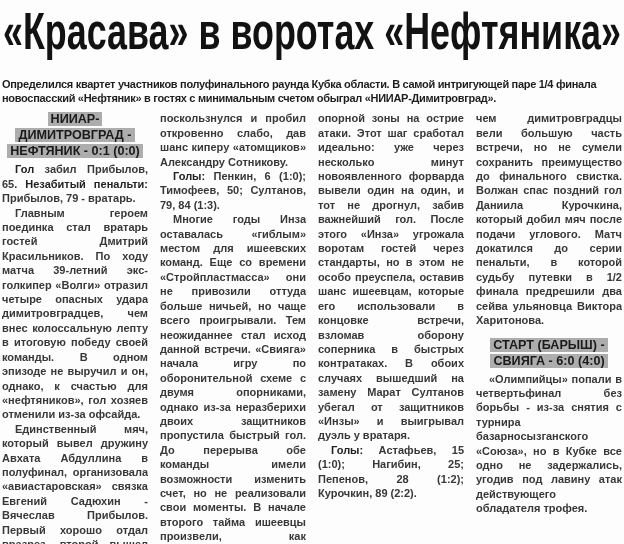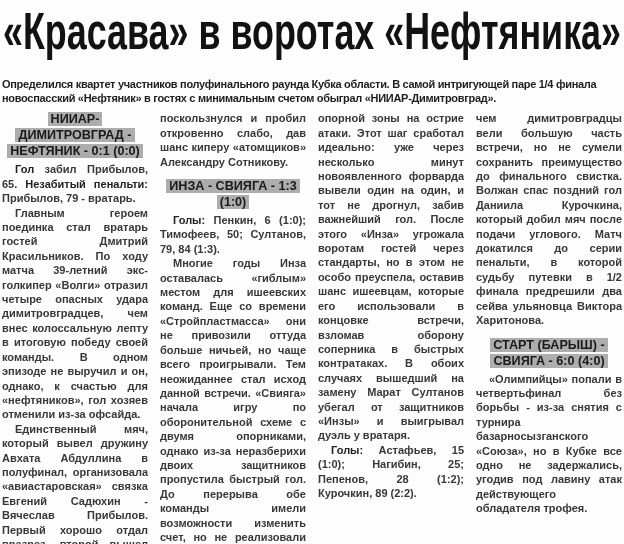--- a/index.html
+++ b/index.html
@@ -79,21 +79,20 @@
     <div class="col">
       <p class="scorebox first"><span class="hl">НИИАР-ДИМИТРОВГРАД - НЕФТЯНИК - 0:1 (0:0)</span></p>
       <p class="goals indent"><b>Гол</b><span> забил Прибылов, 65. </span><b>Незабитый пенальти:</b><span> Прибылов, 79 - вратарь.</span></p>
       <p class="indent">Главным героем поединка стал вратарь гостей Дмитрий Красильников. По ходу матча 39-летний экс-голкипер «Волги» отразил четыре опасных удара димитровградцев, чем внес колоссальную лепту в итоговую победу своей команды. В одном эпизоде не выручил и он, однако, к счастью для «нефтяников», гол хозяев отменили из-за офсайда.</p>
       <p class="indent">Единственный мяч, который вывел дружину Авхата Абдуллина в полуфинал, организовала «авиастаровская» связка Евгений Садюхин - Вячеслав Прибылов. Первый хорошо отдал вразрез, второй вышел один на один с вратарем, был сбит, но в последний момент успел протолкнуть мяч в сетку.</p>
 
     </div>
 
     <div class="col">
       <p>поскользнулся и пробил откровенно слабо, дав шанс киперу «атомщиков» Александру Сотникову.</p>
-      <p class="scorebox"><span class="hl">ИНЗА - СВИЯГА - 1:3 (1:0)</span></p>
       <p class="goals indent"><b>Голы:</b><span> Пенкин, 6 (1:0); Тимофеев, 50; Султанов, 79, 84 (1:3).</span></p>
       <p class="indent">Многие годы Инза оставалась «гиблым» местом для ишеевских команд. Еще со времени «Стройпластмасса» они не привозили оттуда больше ничьей, но чаще всего проигрывали. Тем неожиданнее стал исход данной встречи. «Свияга» начала игру по оборонительной схеме с двумя опорниками, однако из-за неразберихи двоих защитников пропустила быстрый гол. До перерыва обе команды имели возможности изменить счет, но не реализовали свои моменты. В начале второго тайма ишеевцы произвели, как выяснилось, ключевую перестановку: перевели Дмитрия Тимофеева из</p>
     </div>
 
     <div class="col">
       <p>опорной зоны на острие атаки. Этот шаг сработал идеально: уже через несколько минут новоявленного форварда вывели один на один, и тот не дрогнул, забив важнейший гол. После этого «Инза» угрожала воротам гостей через стандарты, но в этом не особо преуспела, оставив шанс ишеевцам, которые его использовали в концовке встречи, взломав оборону соперника в быстрых контратаках. В обоих случаях вышедший на замену Марат Султанов убегал от защитников «Инзы» и выигрывал дуэль у вратаря.</p>
       <p class="goals indent"><b>Голы:</b><span> Астафьев, 15 (1:0); Нагибин, 25; Пепенов, 28 (1:2); Курочкин, 89 (2:2).</span></p>
 
     </div>
 

